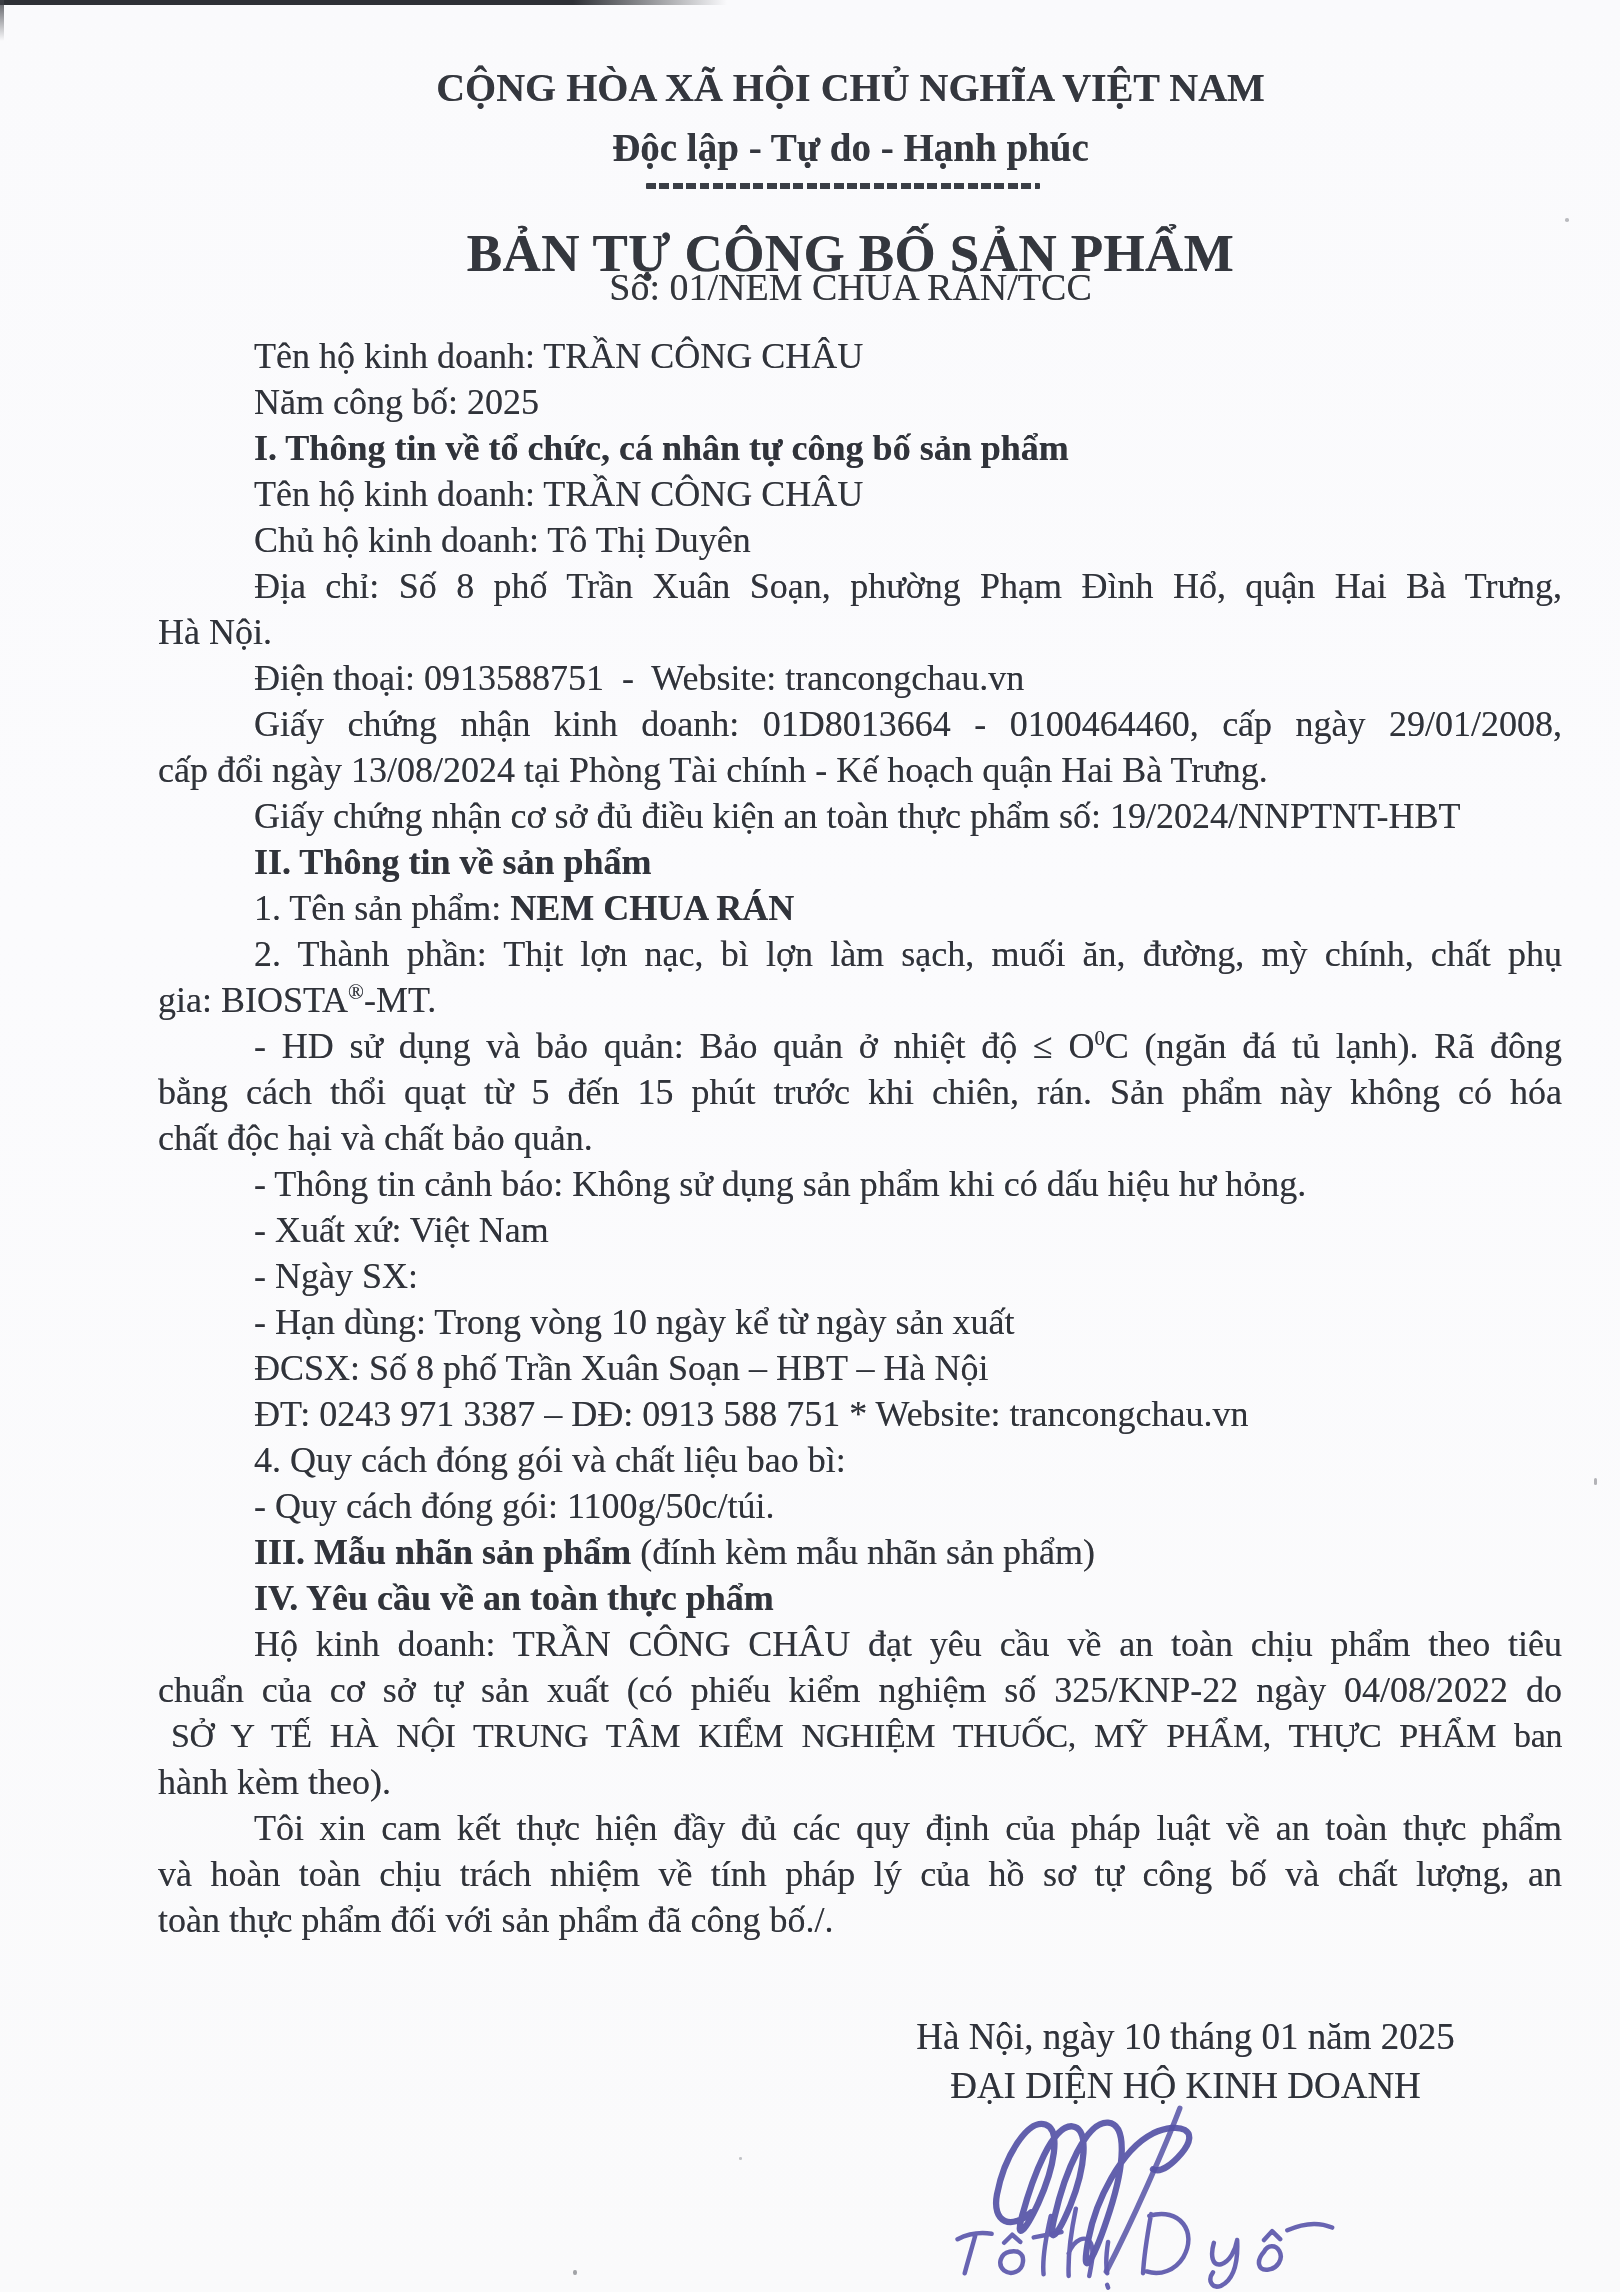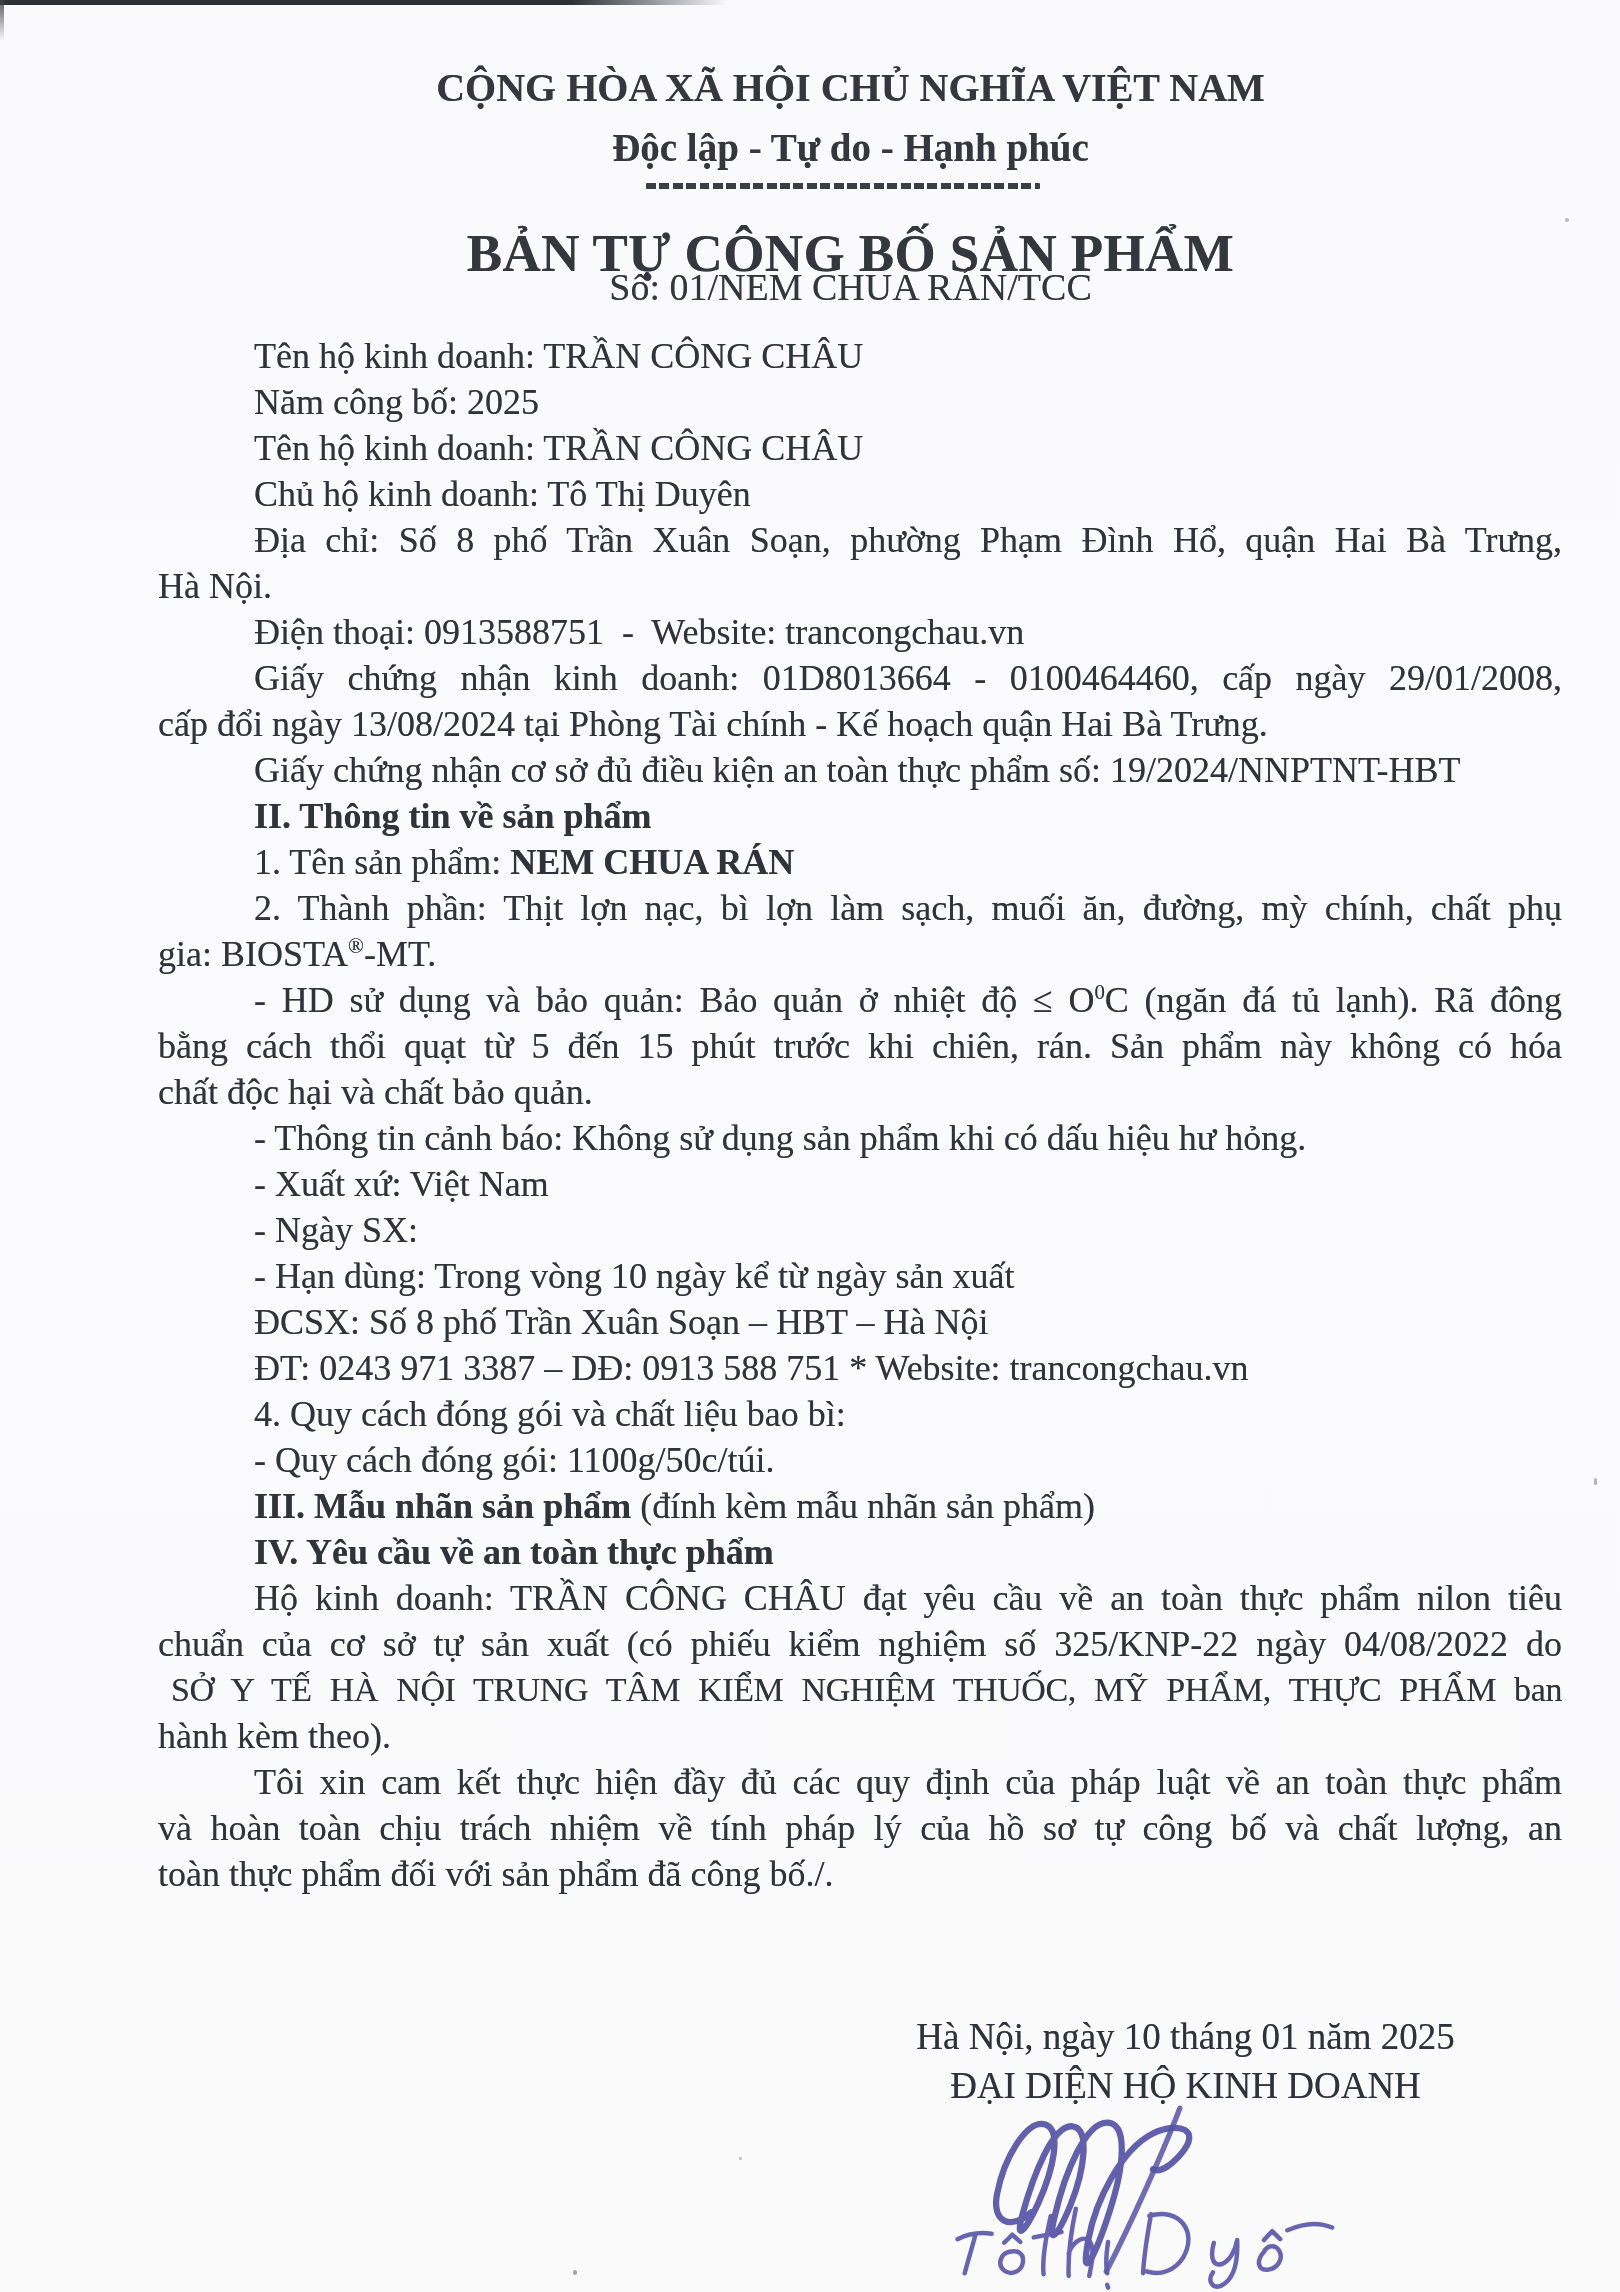--- a/index.html
+++ b/index.html
@@ -60,20 +60,21 @@
     <div id="nat-title" class="hline txt">CỘNG HÒA XÃ HỘI CHỦ NGHĨA VIỆT NAM</div>
     <div id="motto" class="hline txt">Độc lập - Tự do - Hạnh phúc</div>
     <div id="doc-title" class="hline txt">BẢN TỰ CÔNG BỐ SẢN PHẨM</div>
     <div id="doc-num" class="hline txt">Số: 01/NEM CHUA RÁN/TCC</div>
   </div>
   <div id="dashes" aria-label="------------------------------"></div>
 
   <div id="docbody" class="txt">
     <div class="ln ind">Tên hộ kinh doanh: TRẦN CÔNG CHÂU</div>
     <div class="ln ind">Năm công bố: 2025</div>
+    <div class="ln ind b">I. Thông tin về tổ chức, cá nhân tự công bố sản phẩm</div>
     <div class="ln ind">Tên hộ kinh doanh: TRẦN CÔNG CHÂU</div>
     <div class="ln ind">Chủ hộ kinh doanh: Tô Thị Duyên</div>
     <div class="ln ind j">Địa chỉ: Số 8 phố Trần Xuân Soạn, phường Phạm Đình Hổ, quận Hai Bà Trưng,</div>
     <div class="ln">Hà Nội.</div>
     <div class="ln ind">Điện thoại: 0913588751  -  Website: trancongchau.vn</div>
     <div class="ln ind j">Giấy chứng nhận kinh doanh: 01D8013664 - 0100464460, cấp ngày 29/01/2008,</div>
     <div class="ln">cấp đổi ngày 13/08/2024 tại Phòng Tài chính - Kế hoạch quận Hai Bà Trưng.</div>
     <div class="ln ind">Giấy chứng nhận cơ sở đủ điều kiện an toàn thực phẩm số: 19/2024/NNPTNT-HBT</div>
     <div class="ln ind b">II. Thông tin về sản phẩm</div>
     <div class="ln ind"><span>1. Tên sản phẩm: </span><span class="b">NEM CHUA RÁN</span></div>
@@ -85,21 +86,21 @@
     <div class="ln ind">- Thông tin cảnh báo: Không sử dụng sản phẩm khi có dấu hiệu hư hỏng.</div>
     <div class="ln ind">- Xuất xứ: Việt Nam</div>
     <div class="ln ind">- Ngày SX:</div>
     <div class="ln ind">- Hạn dùng: Trong vòng 10 ngày kể từ ngày sản xuất</div>
     <div class="ln ind">ĐCSX: Số 8 phố Trần Xuân Soạn – HBT – Hà Nội</div>
     <div class="ln ind">ĐT: 0243 971 3387 – DĐ: 0913 588 751 * Website: trancongchau.vn</div>
     <div class="ln ind">4. Quy cách đóng gói và chất liệu bao bì:</div>
     <div class="ln ind">- Quy cách đóng gói: 1100g/50c/túi.</div>
     <div class="ln ind"><span class="b">III. Mẫu nhãn sản phẩm </span><span>(đính kèm mẫu nhãn sản phẩm)</span></div>
     <div class="ln ind b">IV. Yêu cầu về an toàn thực phẩm</div>
-    <div class="ln ind j">Hộ kinh doanh: TRẦN CÔNG CHÂU đạt yêu cầu về an toàn thực phẩm nilon tiêu</div>
+    <div class="ln ind j">Hộ kinh doanh: TRẦN CÔNG CHÂU đạt yêu cầu về an toàn chịu phẩm theo tiêu</div>
     <div class="ln j">chuẩn của cơ sở tự sản xuất (có phiếu kiểm nghiệm số 325/KNP-22 ngày 04/08/2022 do</div>
     <div class="ln j caps">SỞ Y TẾ HÀ NỘI TRUNG TÂM KIỂM NGHIỆM THUỐC, MỸ PHẨM, THỰC PHẨM ban</div>
     <div class="ln">hành kèm theo).</div>
     <div class="ln ind j">Tôi xin cam kết thực hiện đầy đủ các quy định của pháp luật về an toàn thực phẩm</div>
     <div class="ln j">và hoàn toàn chịu trách nhiệm về tính pháp lý của hồ sơ tự công bố và chất lượng, an</div>
     <div class="ln">toàn thực phẩm đối với sản phẩm đã công bố./.</div>
   </div>
 
   <div id="signoff" class="txt">
     <div>Hà Nội, ngày 10 tháng 01 năm 2025</div>

